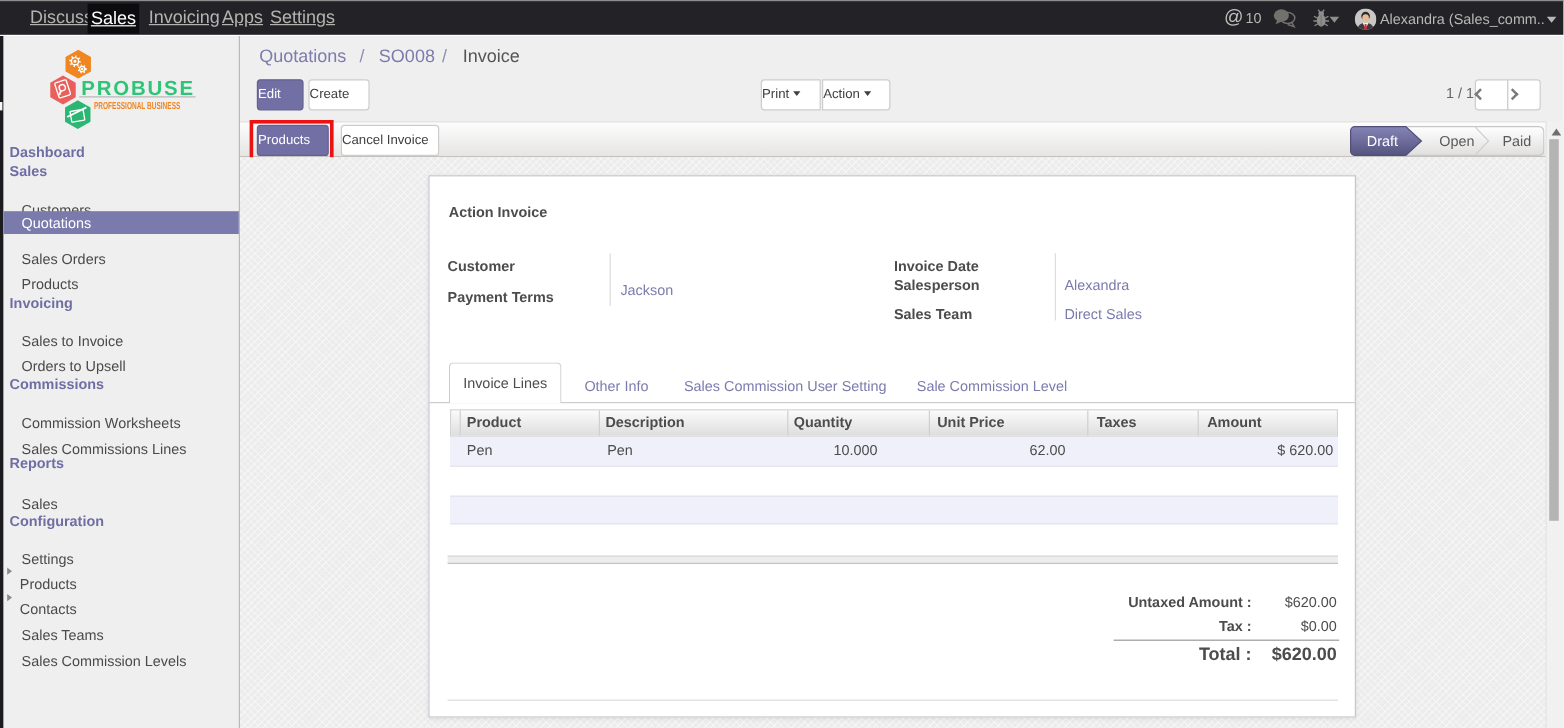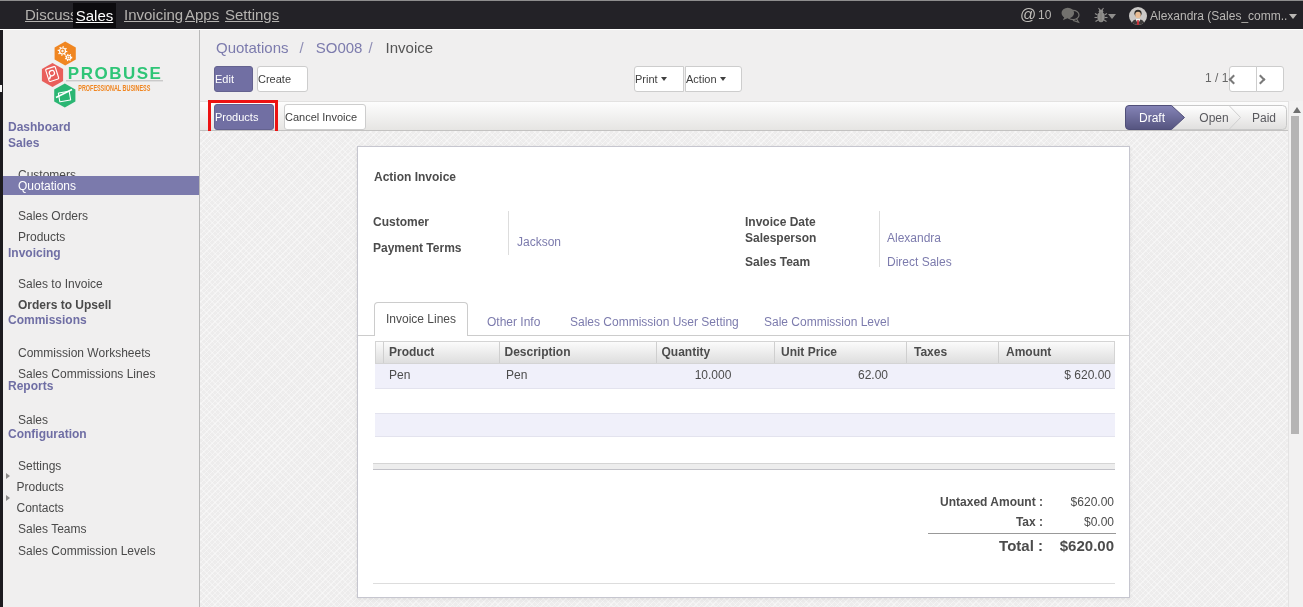--- a/index.html
+++ b/index.html
@@ -148,21 +148,21 @@
     <div class="shead" style="top:91px;">Dashboard</div>
     <div class="shead" style="top:107px;">Sales</div>
     <div class="sitem" style="top:128.5px;">Customers</div>
     <div id="sel-quot">
         <span>Quotations</span>
       </div>
     <div class="sitem" style="top:170px;">Sales Orders</div>
     <div class="sitem" style="top:191px;">Products</div>
     <div class="shead" style="top:216.5px;">Invoicing</div>
     <div class="sitem" style="top:238px;">Sales to Invoice</div>
-    <div class="sitem" style="top:259px;font-weight:bold;">Orders to Upsell</div>
+    <div class="sitem" style="top:259px;">Orders to Upsell</div>
     <div class="shead" style="top:284px;">Commissions</div>
     <div class="sitem" style="top:307px;">Commission Worksheets</div>
     <div class="sitem" style="top:327.5px;">Sales Commissions Lines</div>
     <div class="shead" style="top:350px;">Reports</div>
     <div class="sitem" style="top:373.5px;">Sales</div>
     <div class="shead" style="top:397.5px;">Configuration</div>
     <div class="sitem" style="top:420px;">Settings</div>
     <div class="tri" style="left:3px; top:443px;"></div>
     <div class="sitem" style="left:13.5px; top:440.5px;">Products</div>
     <div class="tri" style="left:3px; top:464.5px;"></div>

